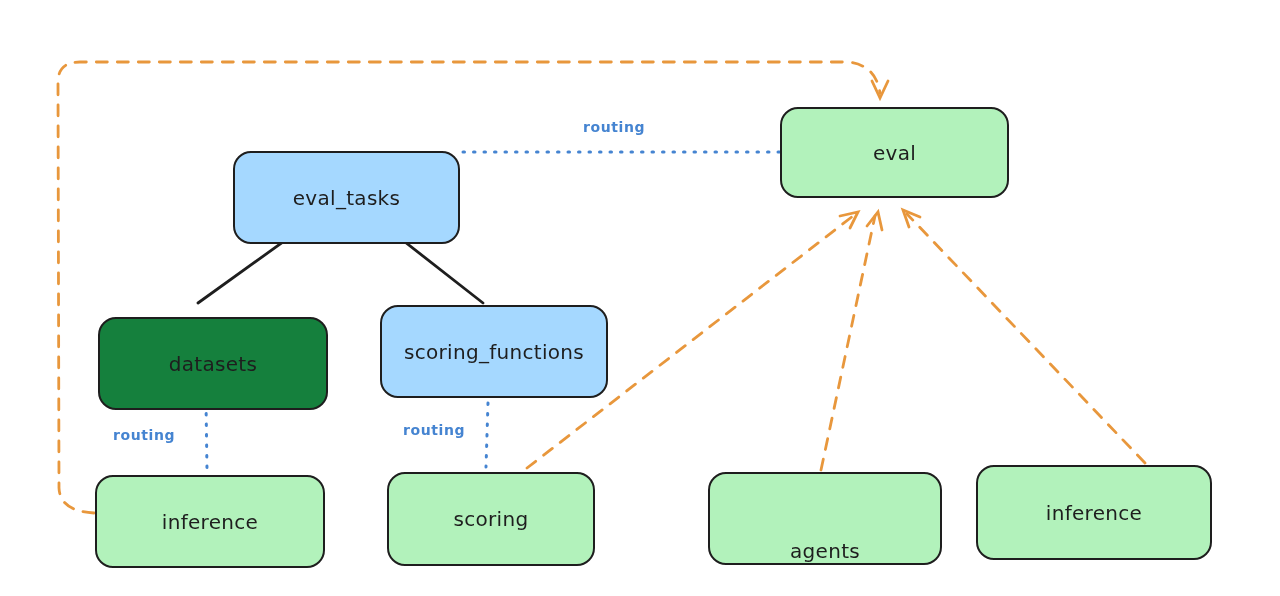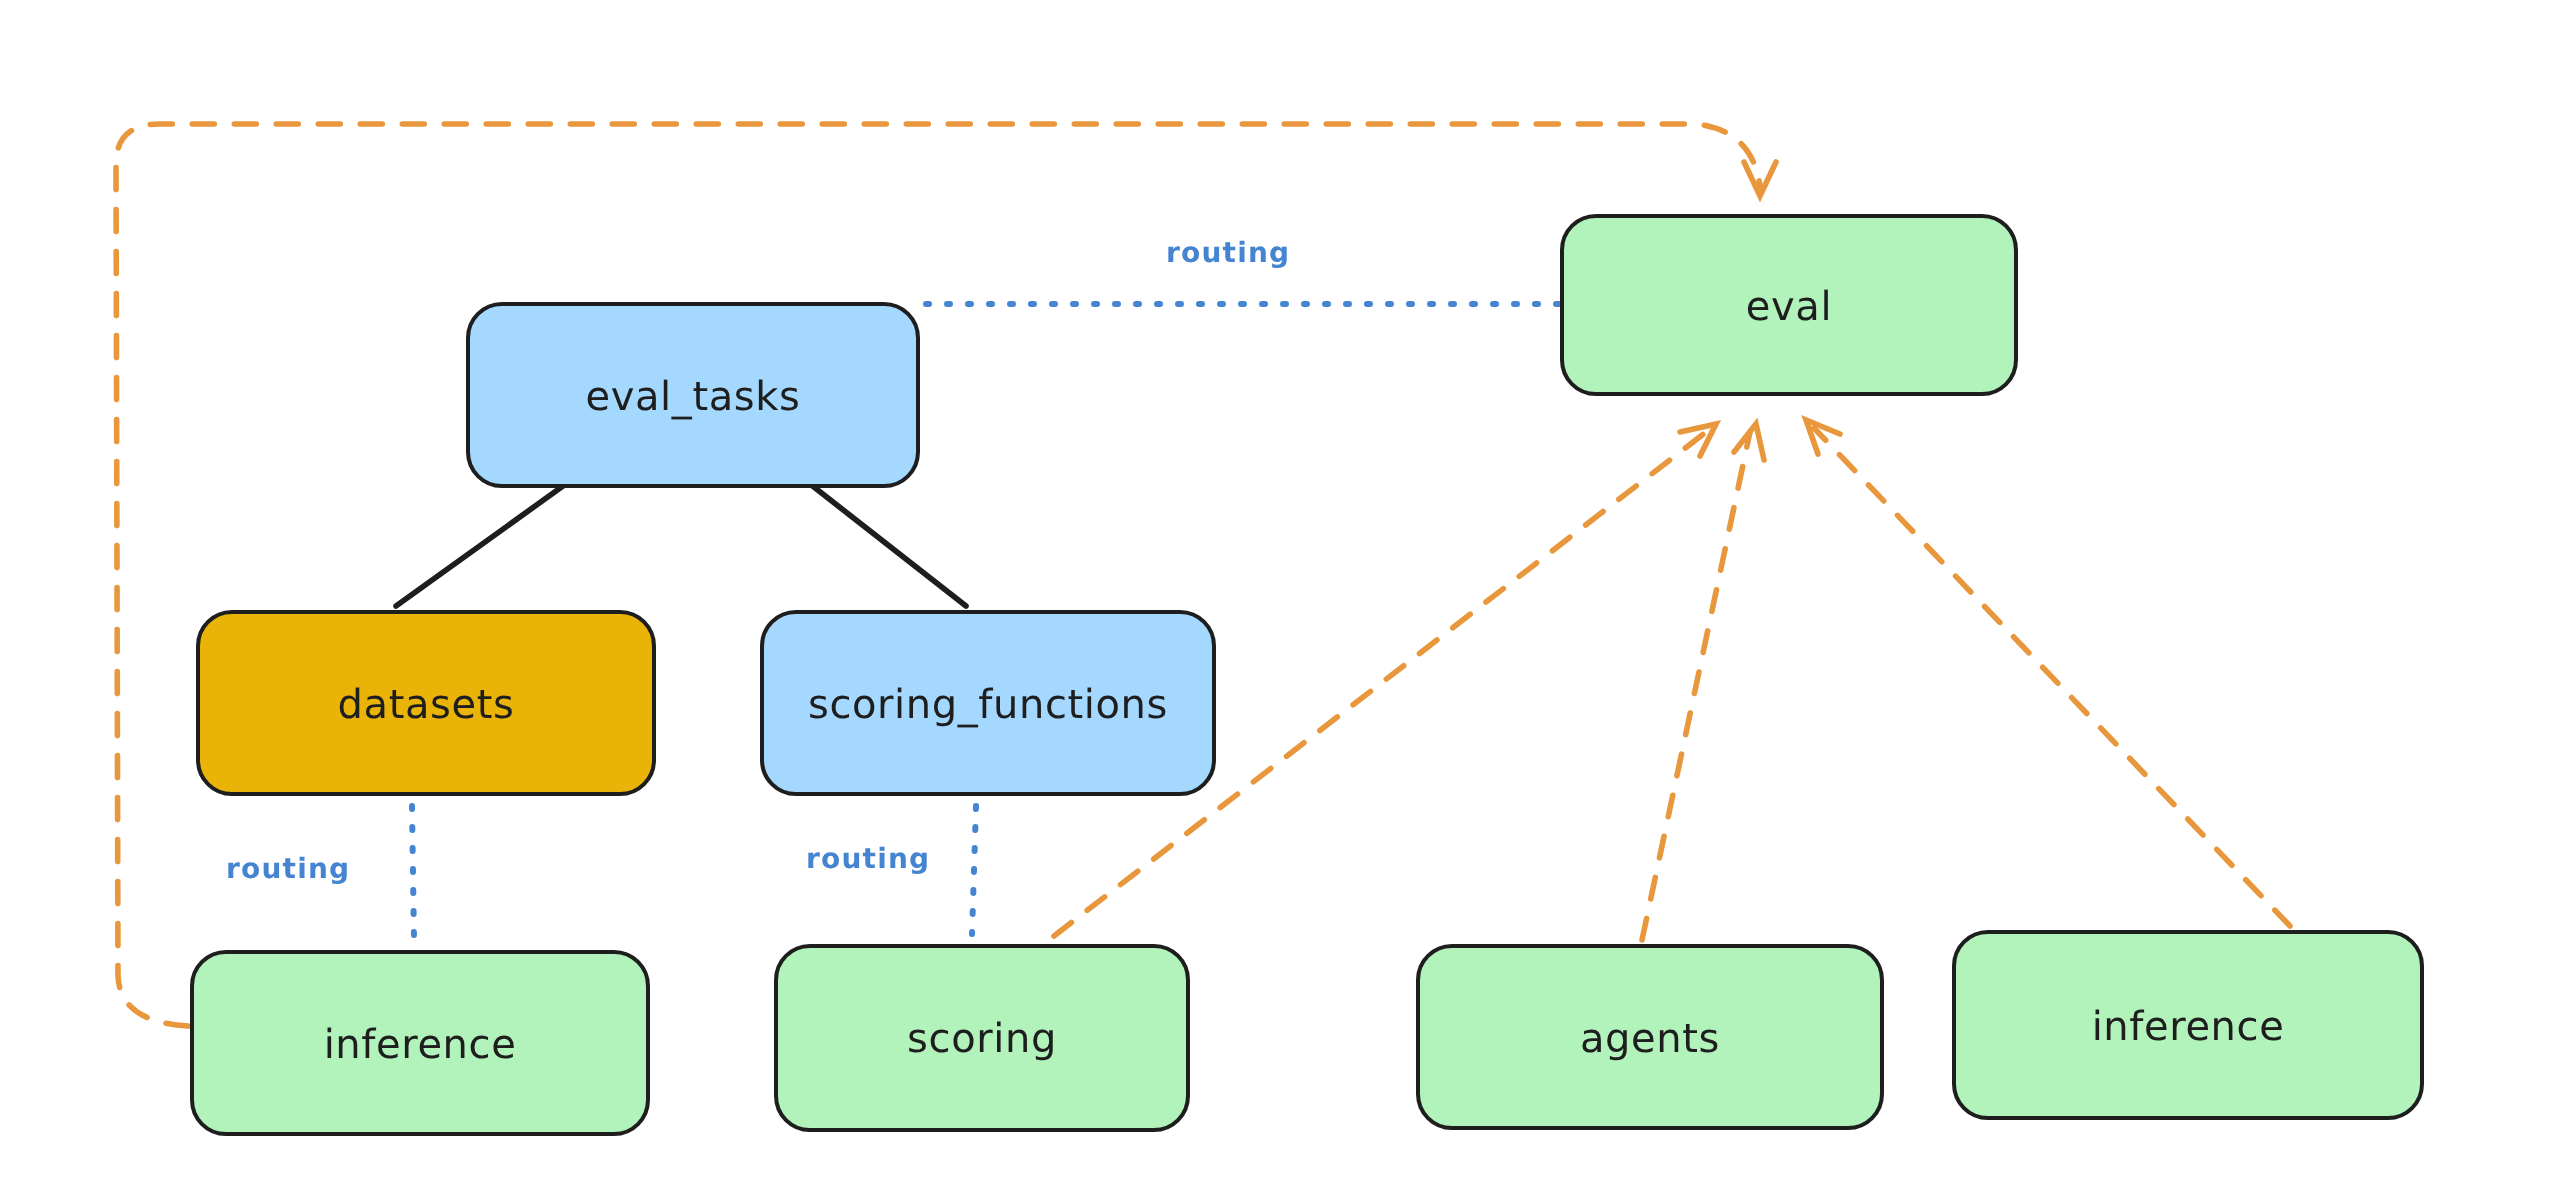--- a/index.html
+++ b/index.html
@@ -79,37 +79,37 @@
   <div class="edge-label" style="left: 403px; top: 422px; color: rgb(69, 132, 209);">routing</div>
 
   <div class="node" style="left: 233px; top: 107px; width: 227px; height: 93px; background-color: rgb(165, 216, 255); margin-top: 44px;">
     <span class="node-label">eval_tasks</span>
   </div>
 
   <div class="node" style="left: 780px; top: 107px; width: 229px; height: 91px; background-color: rgb(178, 242, 187);">
     <span class="node-label">eval</span>
   </div>
 
-  <div class="node" style="left: 98px; top: 305px; width: 230px; height: 93px; background-color: #eab308;">
+  <div class="node" style="left: 98px; top: 317px; width: 230px; height: 93px; background-color: #15803d;">
     <span class="node-label">datasets</span>
   </div>
 
   <div class="node" style="left: 380px; top: 305px; width: 228px; height: 93px; background-color: rgb(165, 216, 255);">
     <span class="node-label">scoring_functions</span>
   </div>
 
   <div class="node" style="left: 95px; top: 475px; width: 230px; height: 93px; background-color: rgb(178, 242, 187);">
     <span class="node-label">inference</span>
   </div>
 
   <div class="node" style="left: 387px; top: 472px; width: 208px; height: 94px; background-color: rgb(178, 242, 187);">
     <span class="node-label">scoring</span>
   </div>
 
-  <div class="node" style="left: 708px; top: 472px; width: 234px; height: 93px; background-color: rgb(178, 242, 187);">
+  <div class="node" style="left: 708px; top: 472px; width: 234px; height: 93px; background-color: rgb(178, 242, 187); align-items: flex-end;">
     <span class="node-label">agents</span>
   </div>
 
   <div class="node" style="left: 976px; top: 465px; width: 236px; height: 95px; background-color: rgb(178, 242, 187);">
     <span class="node-label">inference</span>
   </div>
 
 </div>
 
 </body></html>

